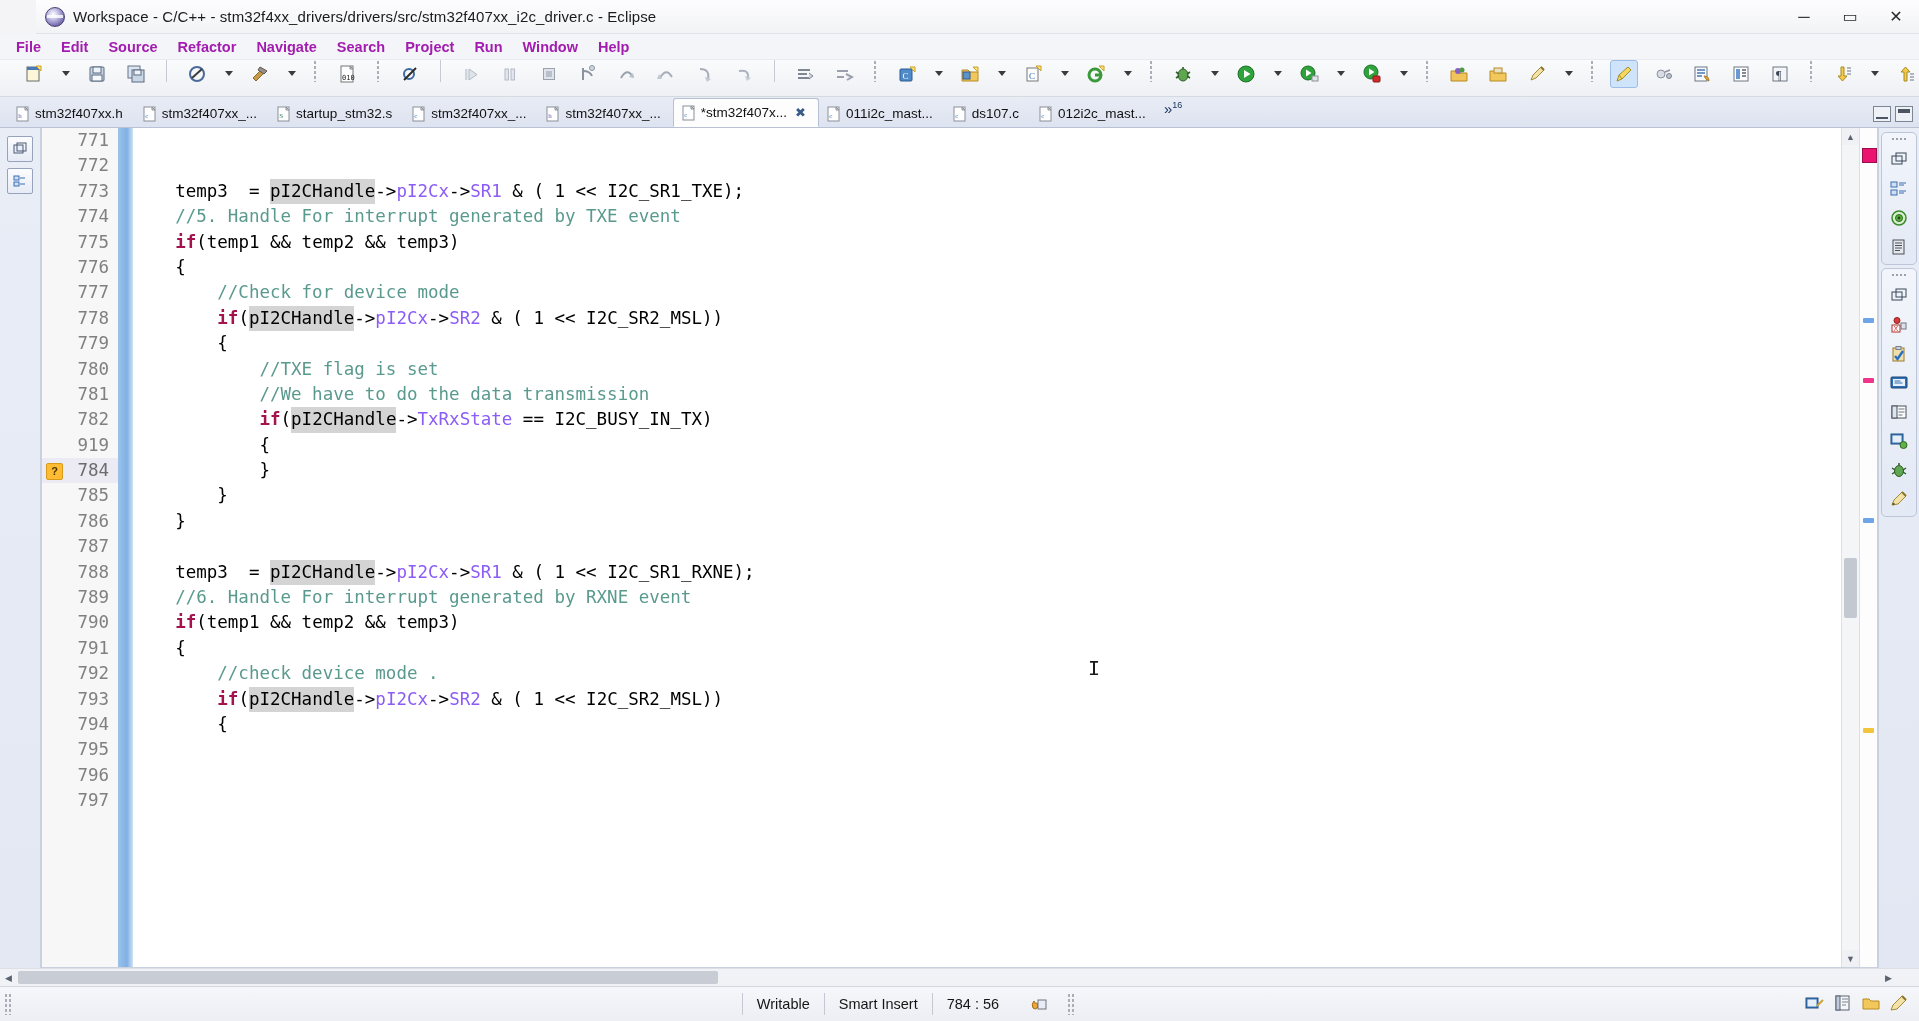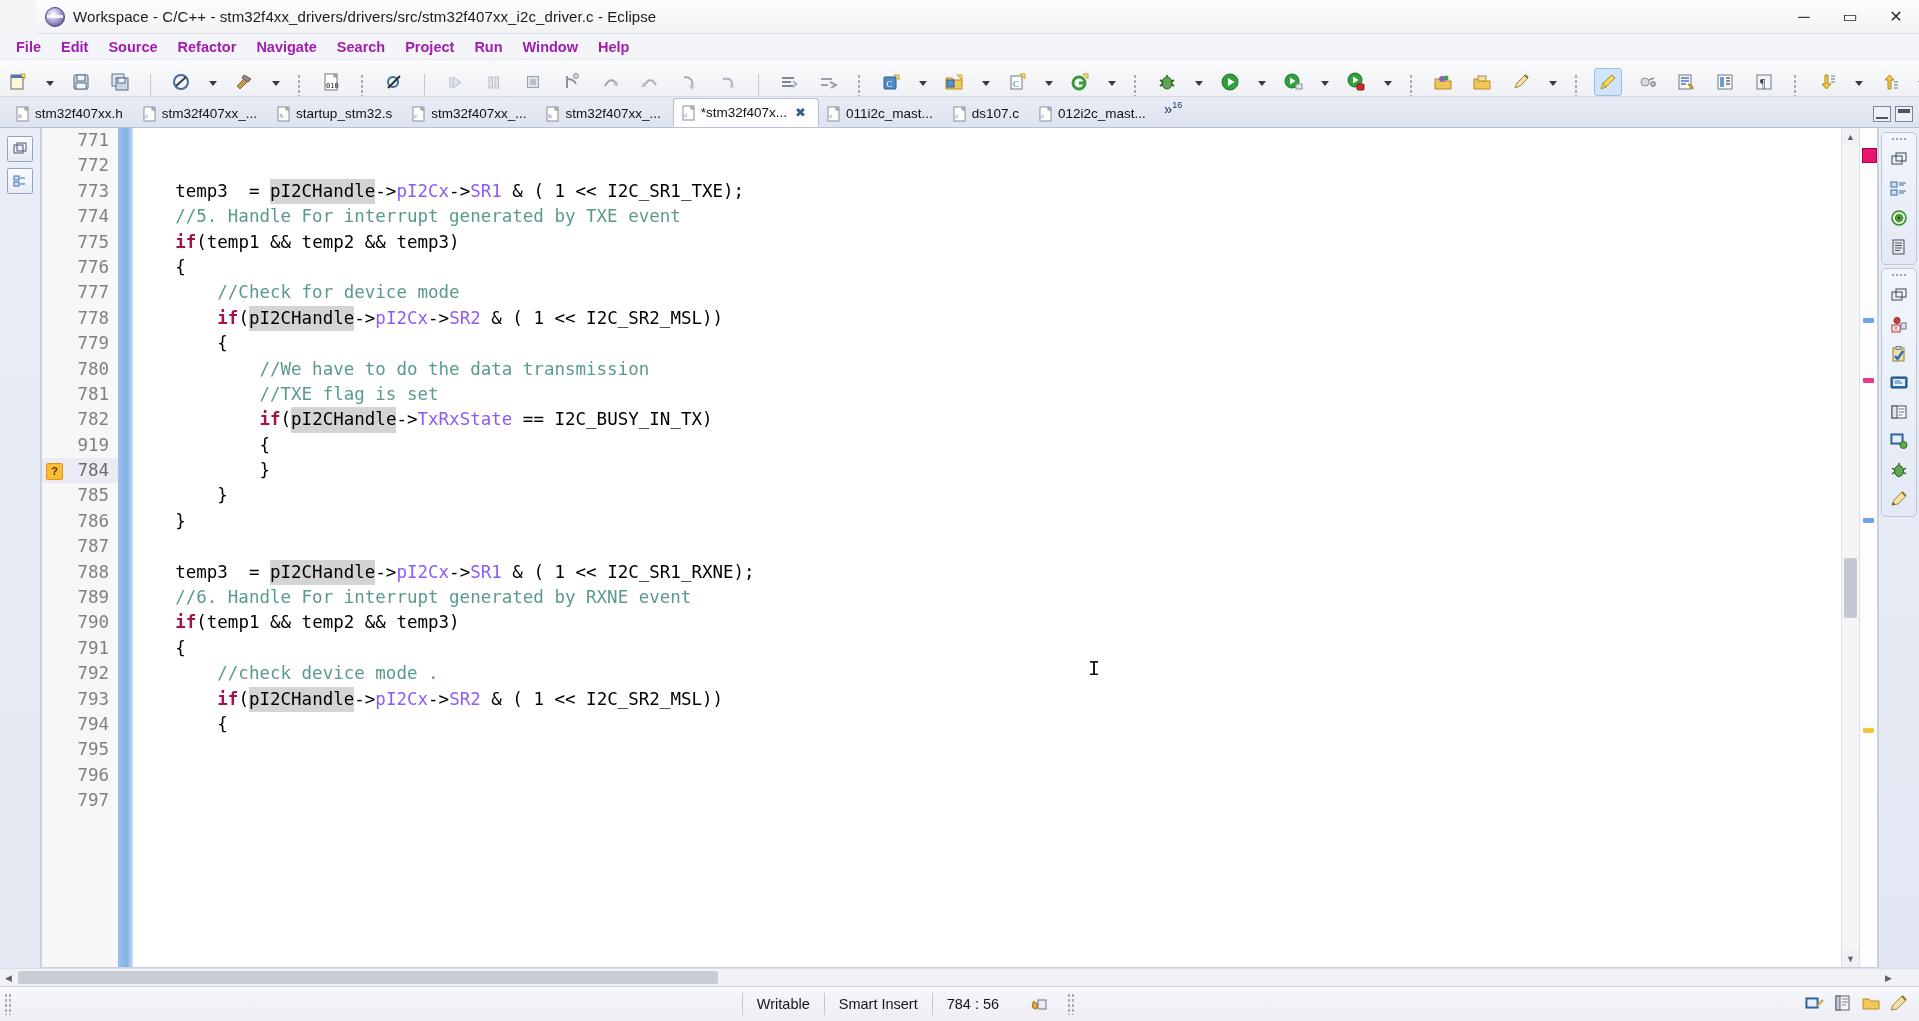--- a/index.html
+++ b/index.html
@@ -75,22 +75,22 @@
     white-space: nowrap;
     font-weight: bold;
   }
 
   
   .toolbar {
     height: 36px;
     background: linear-gradient(#fafbfc, #eef0f4);
     border-bottom: 1px solid #d5d9e0;
     display: flex;
-    align-items: flex-end;
-    padding: 0 4px;
+    align-items: flex-start;
+    padding: 0 20px;
     flex: none;
     gap: 11px;
   }
   .tb {
     width: 28px; height: 28px;
     display: flex; align-items: center; justify-content: center;
     position: relative;
     flex: none;
   }
   .tb.sel { background: #cfe3fb; border: 1px solid #9dbde4; border-radius: 3px; box-sizing: border-box;}
@@ -889,22 +889,22 @@
         <div class="mousecaret" style="left:955px; top:528px;">I</div>
       <div class="line codeline"><span class="tok-pl"></span></div>
           <div class="line codeline"><span class="tok-pl"></span></div>
           <div class="line codeline"><span class="tok-pl">    temp3  = </span><span class="tok-hl">pI2CHandle</span><span class="tok-pl">-&gt;</span><span class="tok-fld">pI2Cx</span><span class="tok-pl">-&gt;</span><span class="tok-fld">SR1</span><span class="tok-pl"> &amp; ( 1 &lt;&lt; I2C_SR1_TXE);</span></div>
           <div class="line codeline"><span class="tok-cmt">    //5. Handle For interrupt generated by TXE event</span></div>
           <div class="line codeline"><span class="tok-pl">    </span><span class="tok-kw">if</span><span class="tok-pl">(temp1 &amp;&amp; temp2 &amp;&amp; temp3)</span></div>
           <div class="line codeline"><span class="tok-pl">    {</span></div>
           <div class="line codeline"><span class="tok-cmt">        //Check for device mode</span></div>
           <div class="line codeline"><span class="tok-pl">        </span><span class="tok-kw">if</span><span class="tok-pl">(</span><span class="tok-hl">pI2CHandle</span><span class="tok-pl">-&gt;</span><span class="tok-fld">pI2Cx</span><span class="tok-pl">-&gt;</span><span class="tok-fld">SR2</span><span class="tok-pl"> &amp; ( 1 &lt;&lt; I2C_SR2_MSL))</span></div>
           <div class="line codeline"><span class="tok-pl">        {</span></div>
+          <div class="line codeline"><span class="tok-cmt">            //TXE flag is set</span></div>
           <div class="line codeline"><span class="tok-cmt">            //We have to do the data transmission</span></div>
-          <div class="line codeline"><span class="tok-cmt">            //TXE flag is set</span></div>
           <div class="line codeline"><span class="tok-pl">            </span><span class="tok-kw">if</span><span class="tok-pl">(</span><span class="tok-hl">pI2CHandle</span><span class="tok-pl">-&gt;</span><span class="tok-fld">TxRxState</span><span class="tok-pl"> == I2C_BUSY_IN_TX)</span></div>
           <div class="line codeline"><span class="tok-pl">            {</span></div>
           <div class="line codeline"><span class="tok-pl">            }</span></div>
           <div class="line codeline"><span class="tok-pl">        }</span></div>
           <div class="line codeline"><span class="tok-pl">    }</span></div>
           <div class="line codeline"><span class="tok-pl"></span></div>
           <div class="line codeline"><span class="tok-pl">    temp3  = </span><span class="tok-hl">pI2CHandle</span><span class="tok-pl">-&gt;</span><span class="tok-fld">pI2Cx</span><span class="tok-pl">-&gt;</span><span class="tok-fld">SR1</span><span class="tok-pl"> &amp; ( 1 &lt;&lt; I2C_SR1_RXNE);</span></div>
           <div class="line codeline"><span class="tok-cmt">    //6. Handle For interrupt generated by RXNE event</span></div>
           <div class="line codeline"><span class="tok-pl">    </span><span class="tok-kw">if</span><span class="tok-pl">(temp1 &amp;&amp; temp2 &amp;&amp; temp3)</span></div>
           <div class="line codeline"><span class="tok-pl">    {</span></div>

